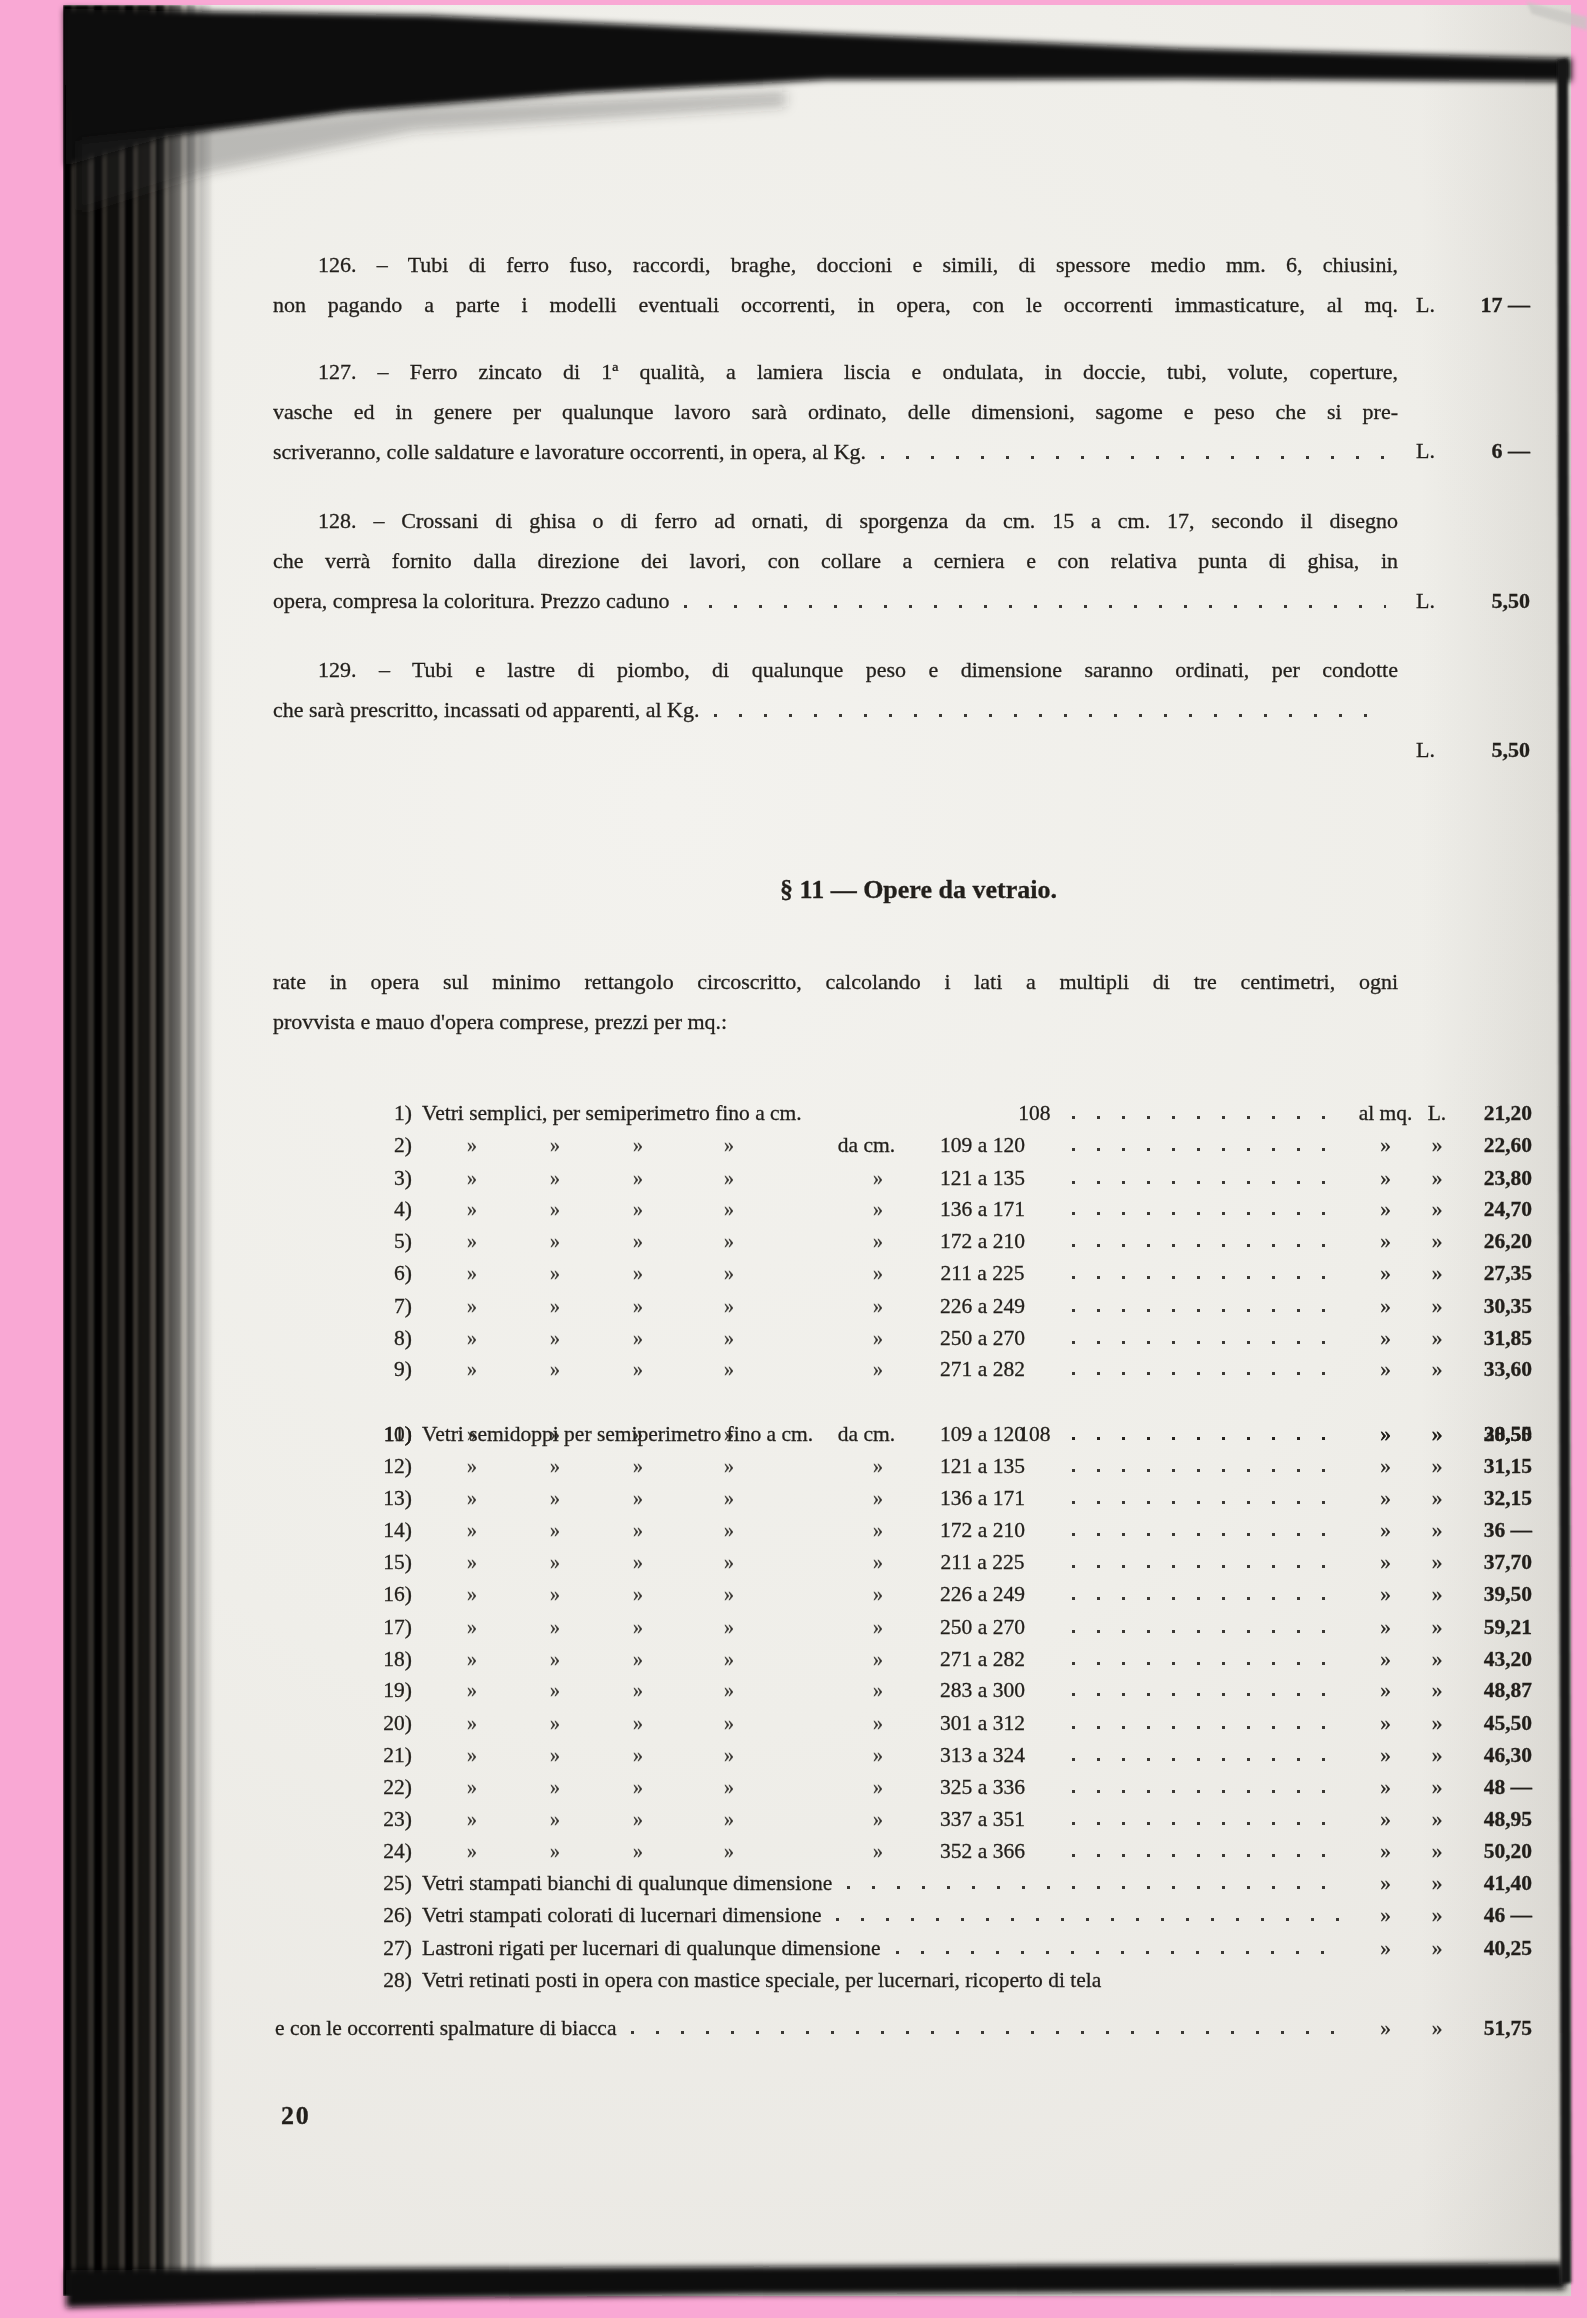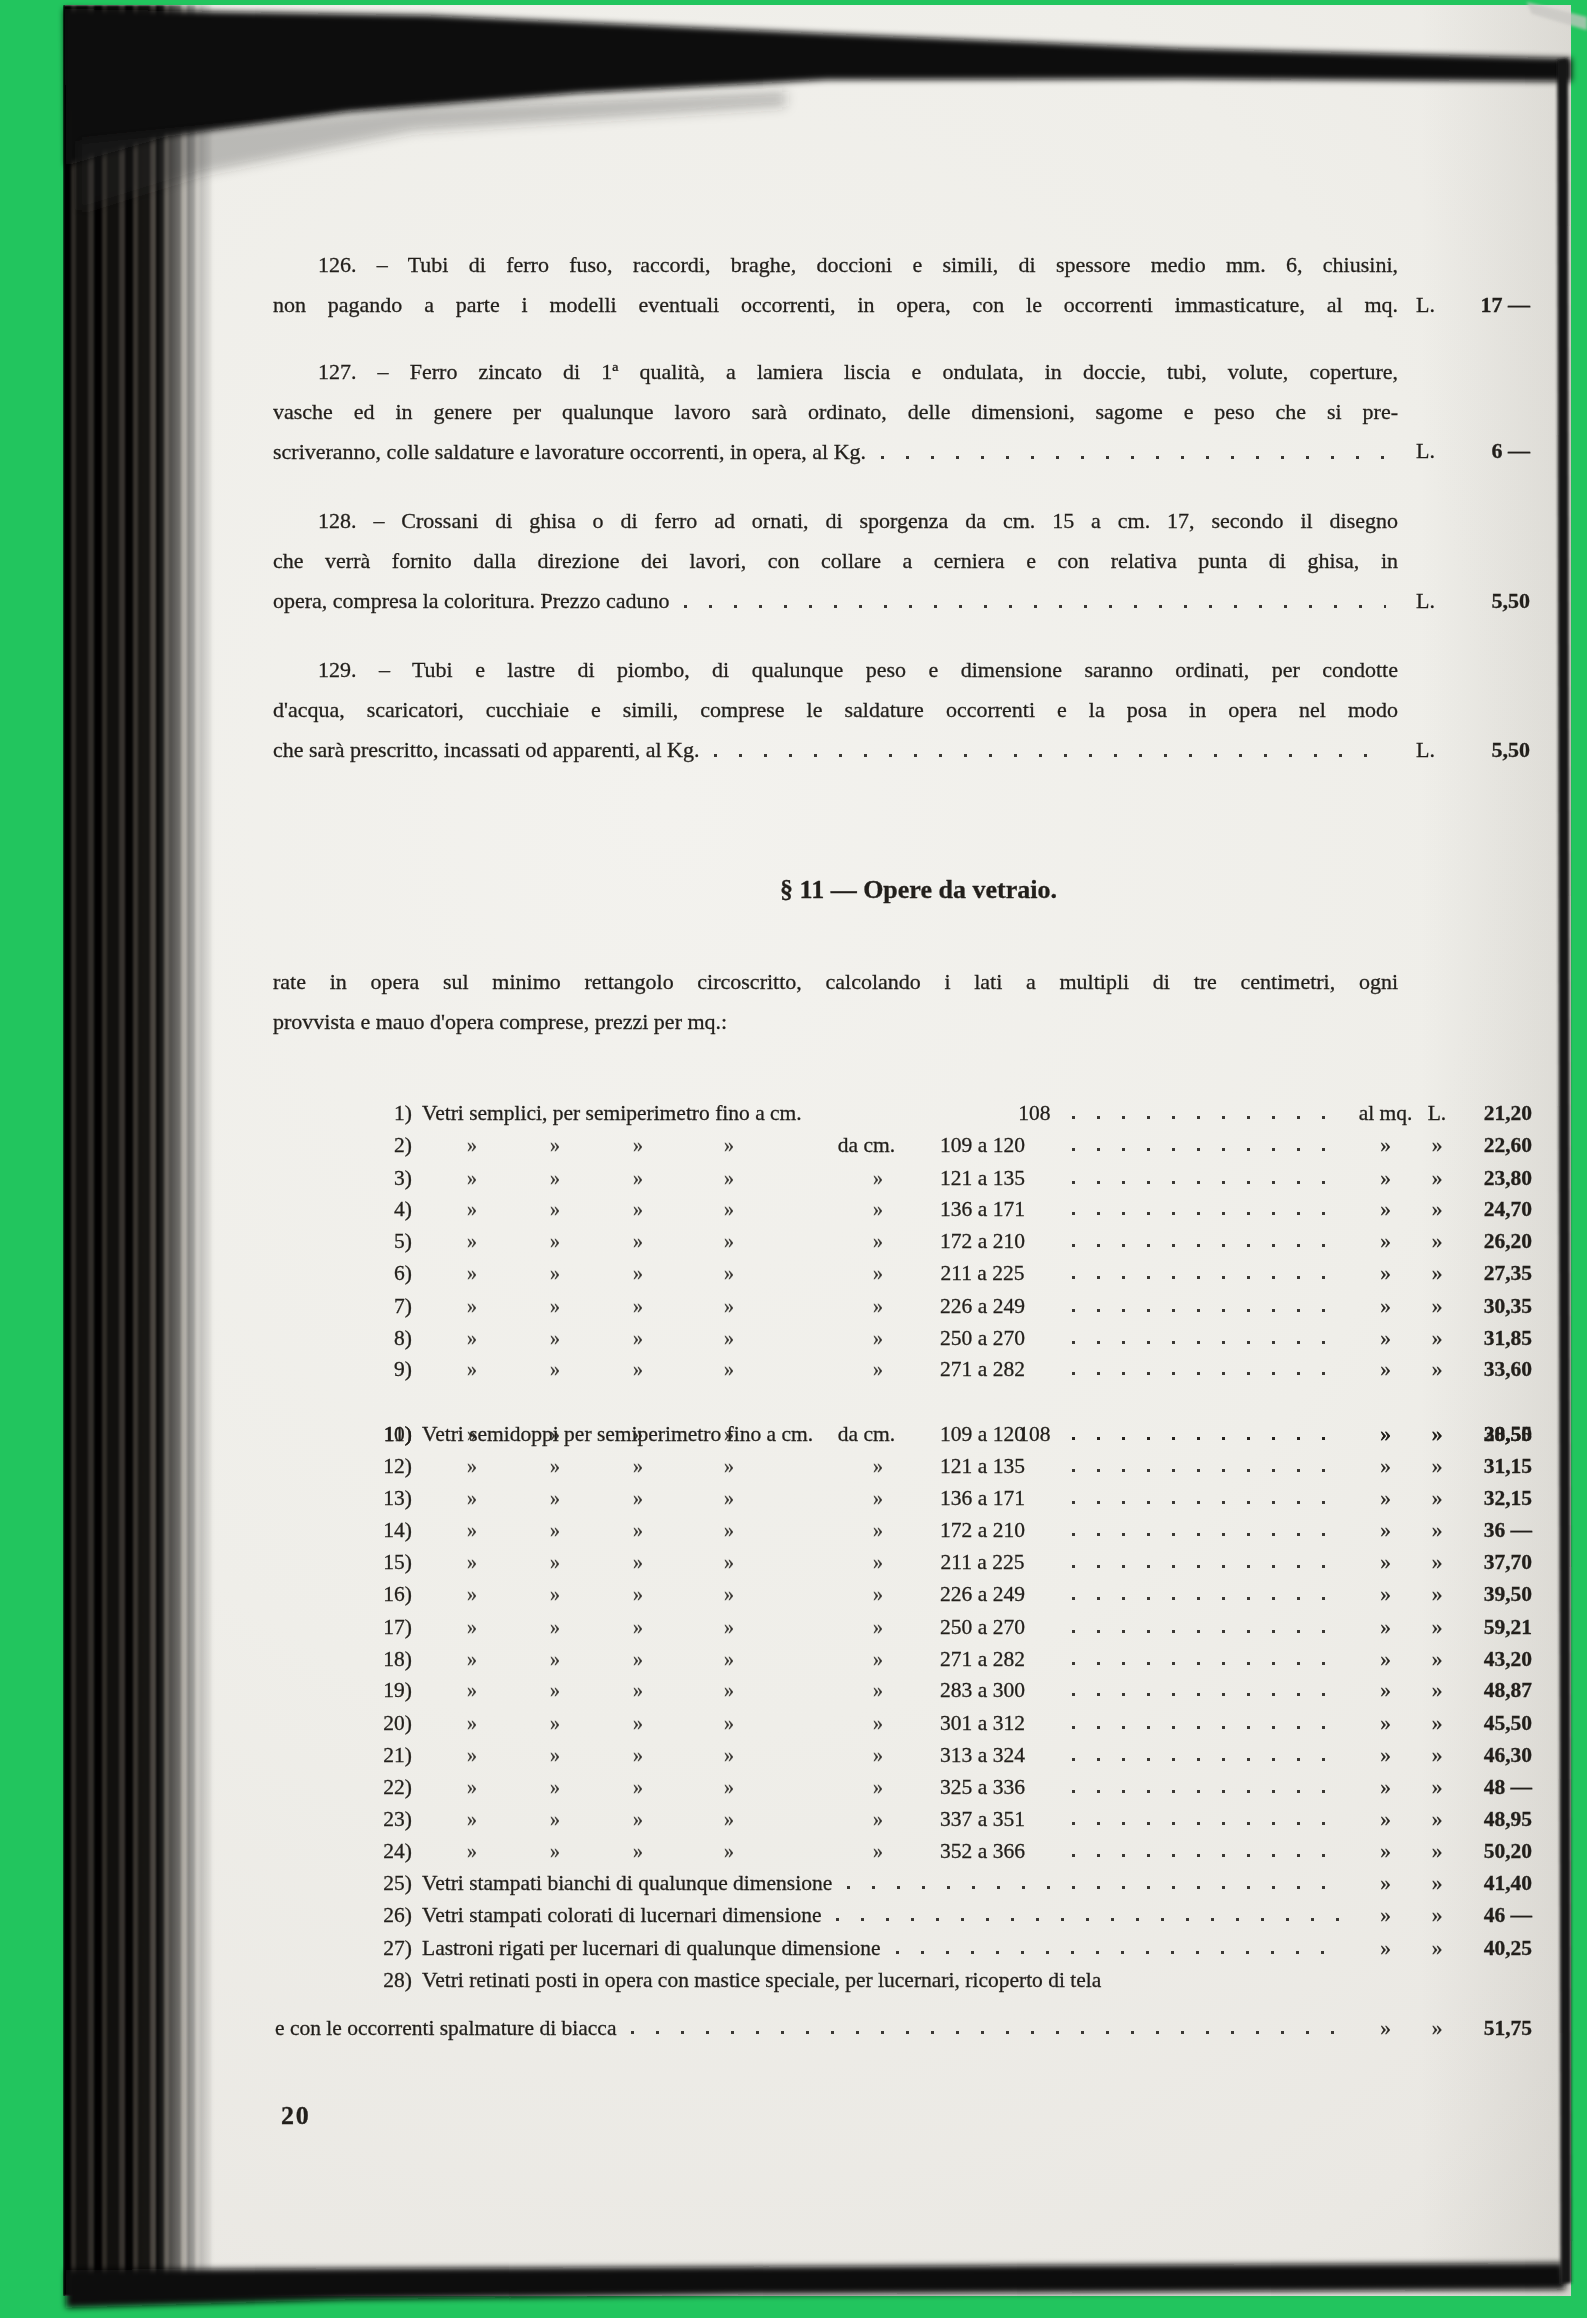--- a/index.html
+++ b/index.html
@@ -1,19 +1,19 @@
 <!DOCTYPE html>
 <html style="--ink: #221f1b; --paper: #f0efeb;font-size:13.2px"><head>
 <meta charset="utf-8">
 <style>
   * { margin:0; padding:0; box-sizing:border-box; }
   :root { --ink:#221f1b; --paper:#f0efeb; }
   html,body { background:#fbfbfa; }
   .canvas{ position:relative; width:1587px; height:2319px; overflow:hidden;
-    background:#22c55e; font-family:"Liberation Serif", serif; color:var(--ink); }
+    background:#f9a8d4; font-family:"Liberation Serif", serif; color:var(--ink); }
 
   
   .page{ position:absolute; left:65px; top:5px; width:1506px; height:2291px;
     background:
       linear-gradient(to right, rgba(0,0,0,0) 90%, rgba(110,105,95,.14) 100%),
       radial-gradient(ellipse 120% 90% at 40% 35%, #f3f2ee 0%, #efeee9 45%, #eae8e3 78%, #e2e0da 100%); }
 
   
   .left-stack{ position:absolute; left:63px; top:5px; width:152px; height:2291px;
     background:
@@ -120,21 +120,20 @@
       <p class="pline j ind">128. – Crossani di ghisa o di ferro ad ornati, di sporgenza da cm. 15 a cm. 17, secondo il disegno</p>
       <p class="pline j">che verrà fornito dalla direzione dei lavori, con collare a cerniera e con relativa punta di ghisa, in</p>
       <p class="pline last">
         <span class="txt">opera, compresa la coloritura. Prezzo caduno</span>
         <span class="leader"></span>
       </p>
     </section>
 
     <section class="item" style="top:650px">
       <p class="pline j ind">129. – Tubi e lastre di piombo, di qualunque peso e dimensione saranno ordinati, per condotte</p>
-      <p class="pline j">d'acqua, scaricatori, cucchiaie e simili, comprese le saldature occorrenti e la posa in opera nel modo</p>
       <p class="pline last">
         <span class="txt">che sarà prescritto, incassati od apparenti, al Kg.</span>
         <span class="leader"></span>
       </p>
     </section>
 
     <h2 class="sec-head">§ 11 — Opere da vetraio.</h2>
 
     <section class="item" style="top:962px">
       <p class="pline j">rate in opera sul minimo rettangolo circoscritto, calcolando i lati a multipli di tre centimetri, ogni</p>

